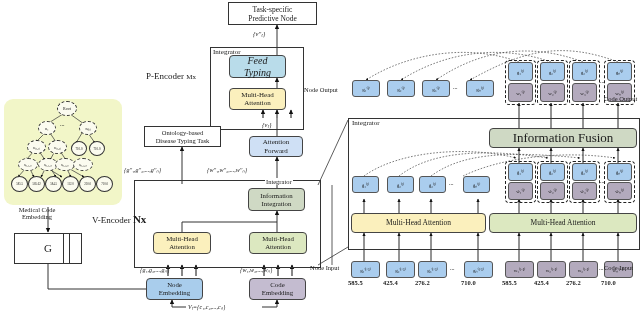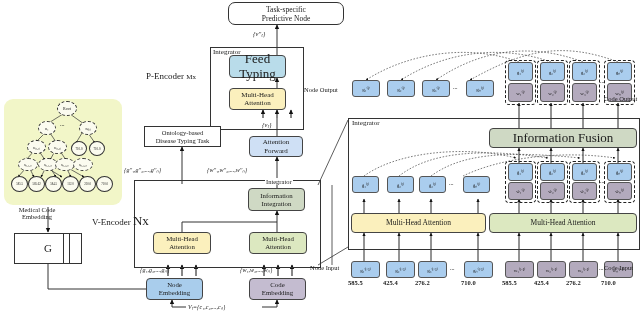--- a/index.html
+++ b/index.html
@@ -226,32 +226,32 @@
 
 <div class="lbl" style="left:6px;top:206px;font-size:6.5px;line-height:1.15;text-align:center;width:62px;">
   Medical Code<br>Embedding
 </div>
 <div class="sqbox box" style="left:14px;top:233px;width:68px;height:31px;">
   <span style="font-size:11px;">G</span>
 </div>
 <div class="line vline" style="left:63px;top:233px;height:31px;"></div>
 <div class="line vline" style="left:69px;top:233px;height:31px;"></div>
 
-<div class="sqbox box" style="left:228px;top:2px;width:116px;height:23px;border-radius:7px;">
+<div class="sqbox box" style="left:228px;top:2px;width:89px;height:23px;">
   <div style="font-size:7.5px;line-height:1.2;">
     <span>Task-specific</span><br>
     <span>Predictive Node</span>
   </div>
 </div>
 <div class="lbl" style="left:253px;top:29px;font-size:6.5px;font-style:italic;">{v''ₜ}</div>
 
 <div class="panel" style="left:210px;top:47px;width:92px;height:81px;"></div>
 <div class="lbl" style="left:213px;top:48px;font-size:7px;">Integrator</div>
 <div class="rbox box" style="left:229px;top:55px;width:57px;height:23px;background:#b9dcea;">
-  <div style="font-size:13px;line-height:1.15;">
+  <div style="font-size:10px;line-height:1.15;font-style:italic;">
     <span>Feed</span><br>
     <span>Typing</span>
   </div>
 </div>
 <div class="rbox box" style="left:229px;top:88px;width:57px;height:22px;background:#fbf0bd;">
   <div style="font-size:7px;line-height:1.15;">
     <span>Multi-Head</span><br>
     <span>Attention</span>
   </div>
 </div>
@@ -273,21 +273,21 @@
     <span>Disease Typing Task</span>
   </div>
 </div>
 <div class="lbl" style="left:124px;top:166px;font-size:6px;font-style:italic;">{g''₁,g''₂,...,g''ₙ}</div>
 <div class="lbl" style="left:207px;top:166px;font-size:6px;font-style:italic;">{w''₁,w''₂,...,w''ₙ}</div>
 
 <div class="panel" style="left:134px;top:180px;width:185px;height:86px;"></div>
 <div class="lbl" style="left:265px;top:178px;font-size:6.5px;background:#fff;padding:0 1px;">Integrator</div>
 <div class="lbl" style="left:92px;top:213px;font-size:9px;">
   <span>V-Encoder</span>
-  <span style="font-size:13px;">Nx</span>
+  <span style="font-size:11px;font-weight:bold;">Nx</span>
 </div>
 <div class="rbox box" style="left:248px;top:188px;width:57px;height:23px;background:#cfd9c4;">
   <div style="font-size:6.8px;line-height:1.15;">
     <span>Information</span><br>
     <span>Integration</span>
   </div>
 </div>
 <div class="rbox box" style="left:153px;top:232px;width:58px;height:22px;background:#fbf0bd;">
   <div style="font-size:6.8px;line-height:1.15;">
     <span>Multi-Head</span><br>

